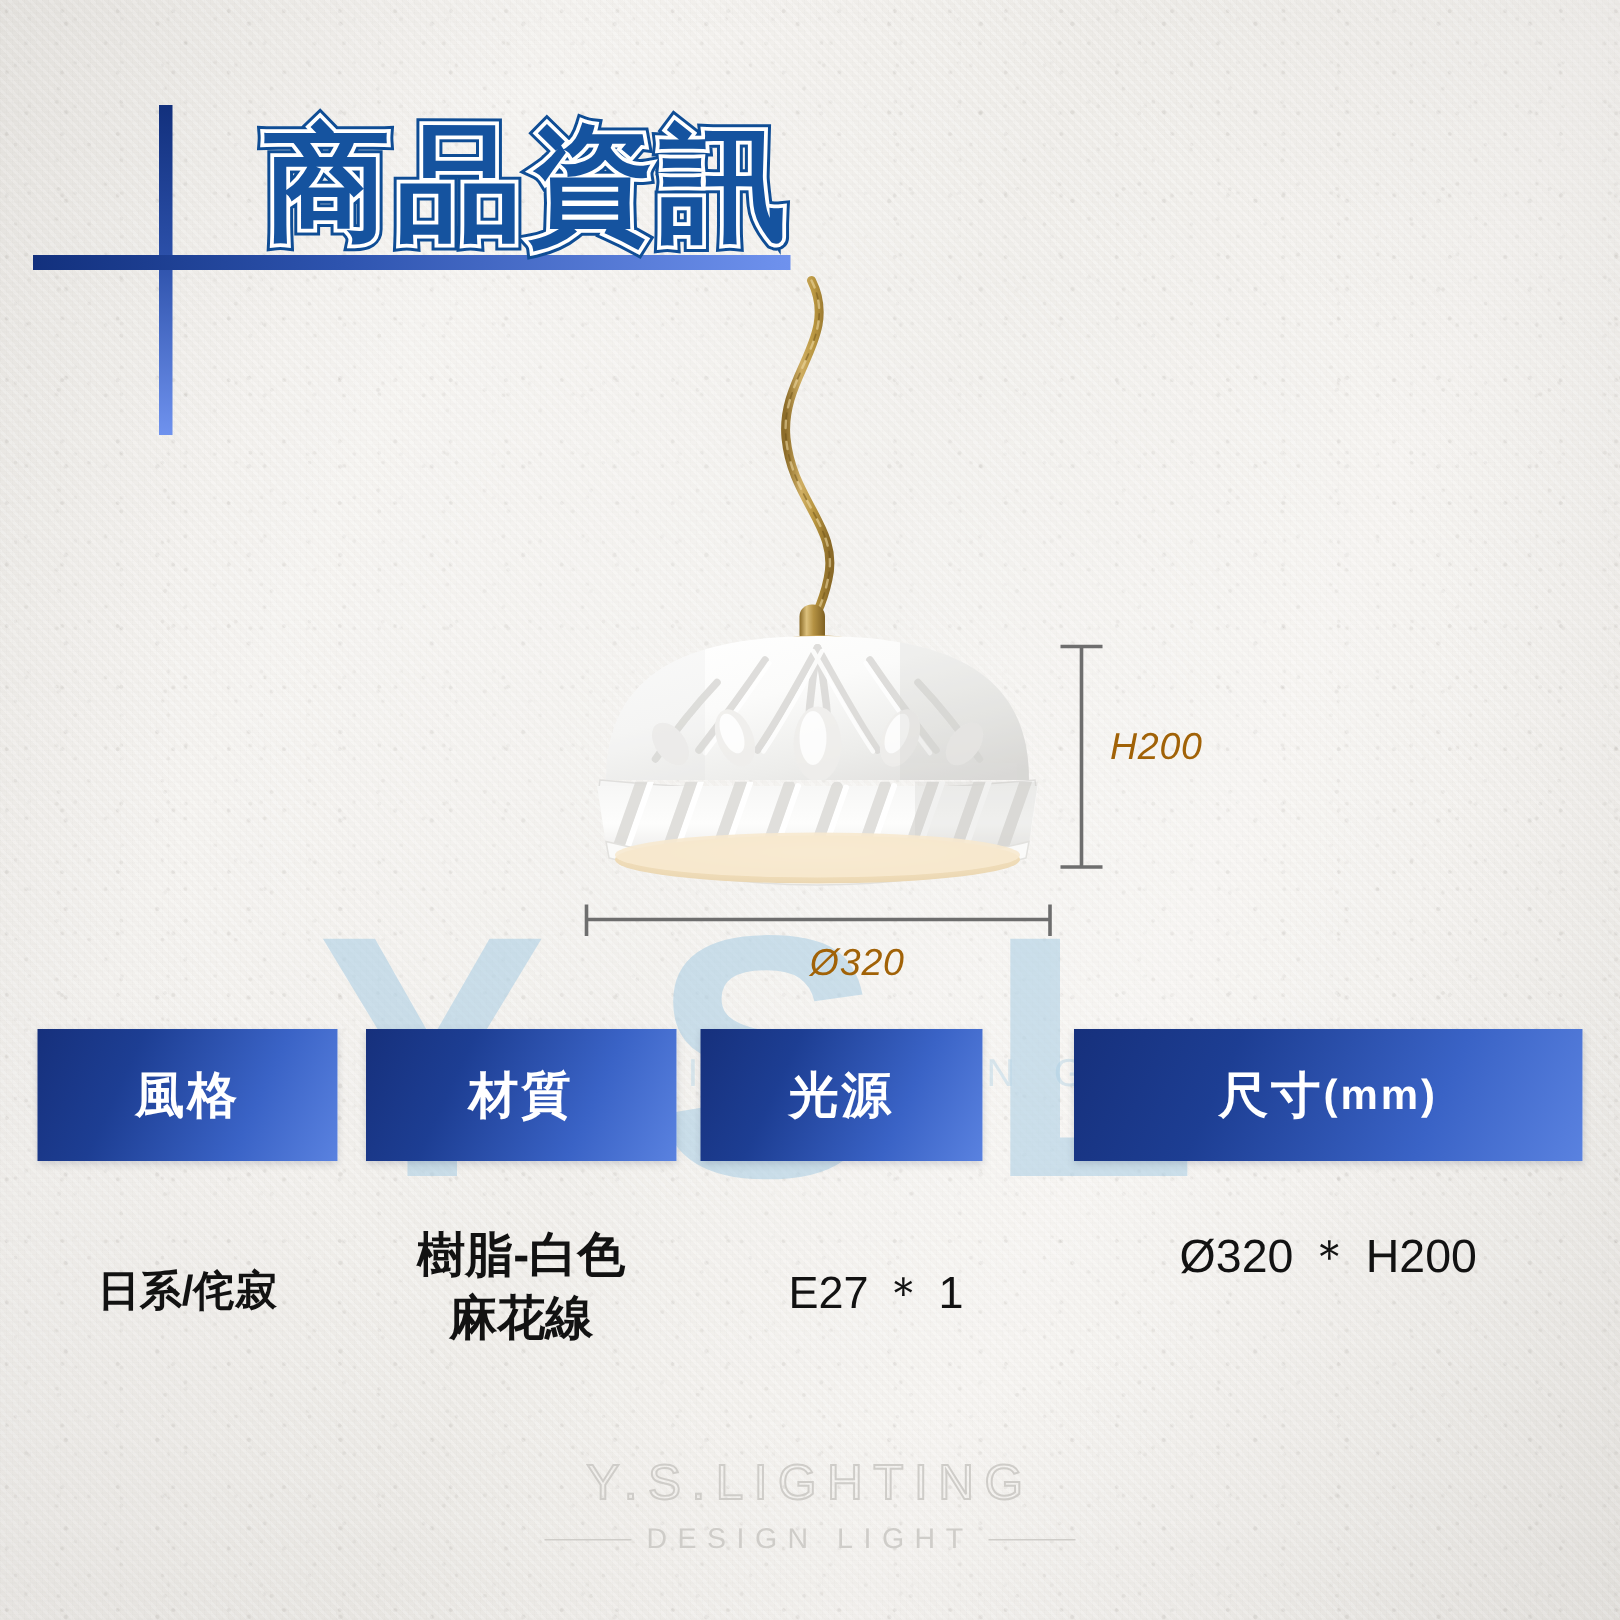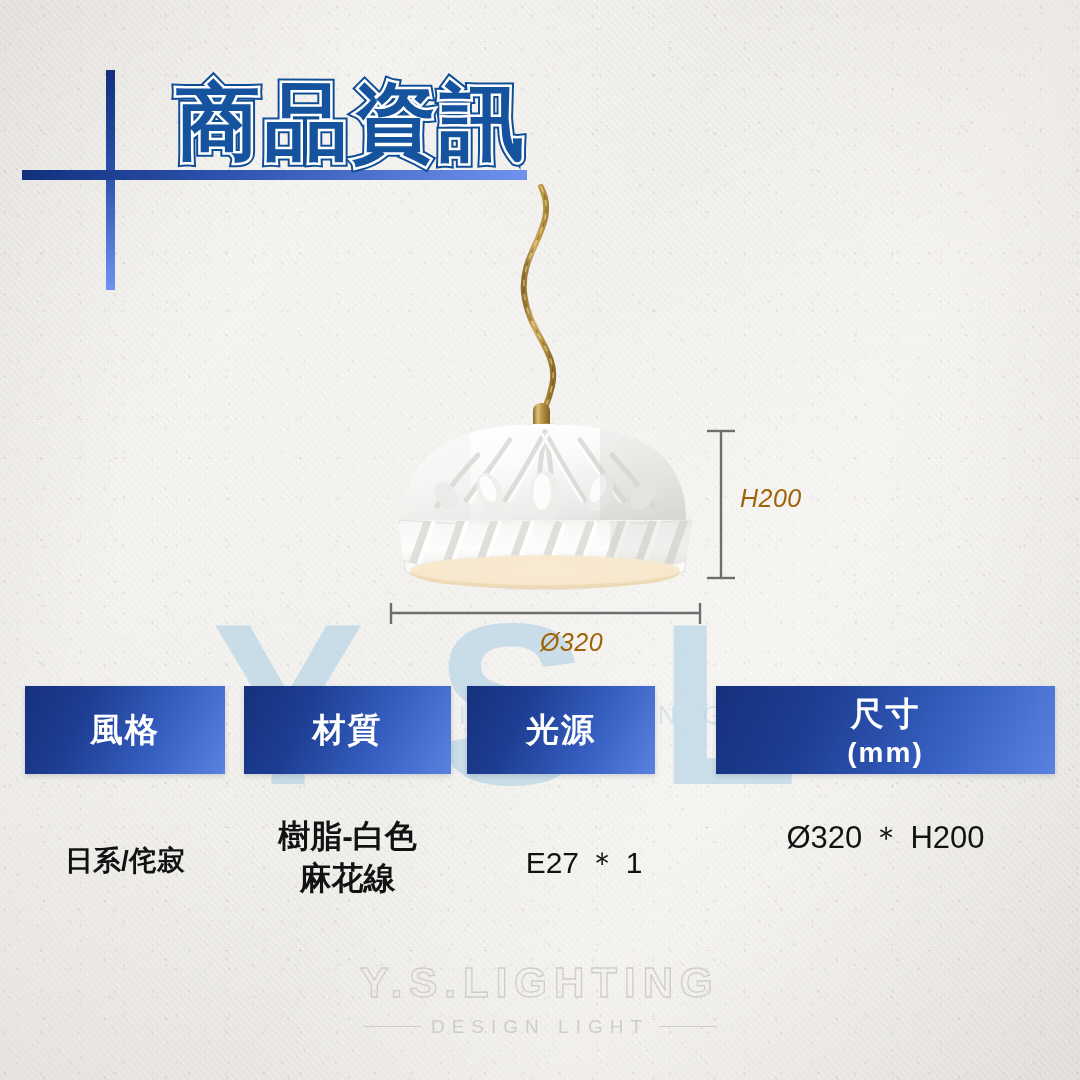--- a/index.html
+++ b/index.html
@@ -45,21 +45,21 @@
     line-height:1;user-select:none;
   }
   .wm-small{
     position:absolute;top:700px;left:0;right:0;text-align:center;
     font-size:26px;letter-spacing:26px;color:#b9d6e6;opacity:.5;
   }
   .wm-logo{
     position:absolute;left:0;right:0;bottom:44px;text-align:center;line-height:1;
   }
   .wm-logo .ln1{
-    font-size:42px;font-weight:700;letter-spacing:7px;
+    font-size:33px;font-weight:400;letter-spacing:7px;
     color:transparent;text-align:center;-webkit-text-stroke:1.3px #cfcdc9;
   }
   .wm-logo .ln2{
     margin-top:13px;font-size:19px;letter-spacing:7px;color:#cfcdc9;
     display:flex;align-items:center;justify-content:center;gap:10px;
   }
   .wm-logo .ln2:before,.wm-logo .ln2:after{
     content:"";width:58px;height:1px;background:#cfcdc9;display:block;
   }
 
@@ -100,21 +100,21 @@
   .hdr{
     position:absolute;top:0;height:88px;
     background:linear-gradient(115deg,#16307c 0%,#1d3e93 30%,#3a63c6 70%,#5a82e0 100%);
     display:flex;align-items:center;justify-content:center;
     color:#fff;font-size:33px;font-weight:700;letter-spacing:2px;
     box-shadow:0 2px 5px rgba(40,50,80,.18);
   }
   #hdr-0{left:25px;width:200px;}
   #hdr-1{left:244px;width:207px;}
   #hdr-2{left:467px;width:188px;}
-  #hdr-3{left:716px;width:339px;flex-direction:column;}
+  #hdr-3{left:716px;width:339px;}
   #hdr-3 .unit{font-size:28px;font-weight:700;}
 
   .val-row{position:absolute;left:0;top:815px;width:1080px;}
   .val{
     position:absolute;text-align:center;color:#121212;line-height:1.32;
   }
   #val-0{left:25px;width:200px;top:28px;font-size:28px;font-weight:700;}
   #val-1{left:244px;width:207px;top:0px;font-size:32px;font-weight:700;}
   #val-2{left:467px;width:234px;top:28px;font-size:30px;font-weight:400;}
   #val-3{left:716px;width:339px;top:3px;font-size:31px;font-weight:400;}

